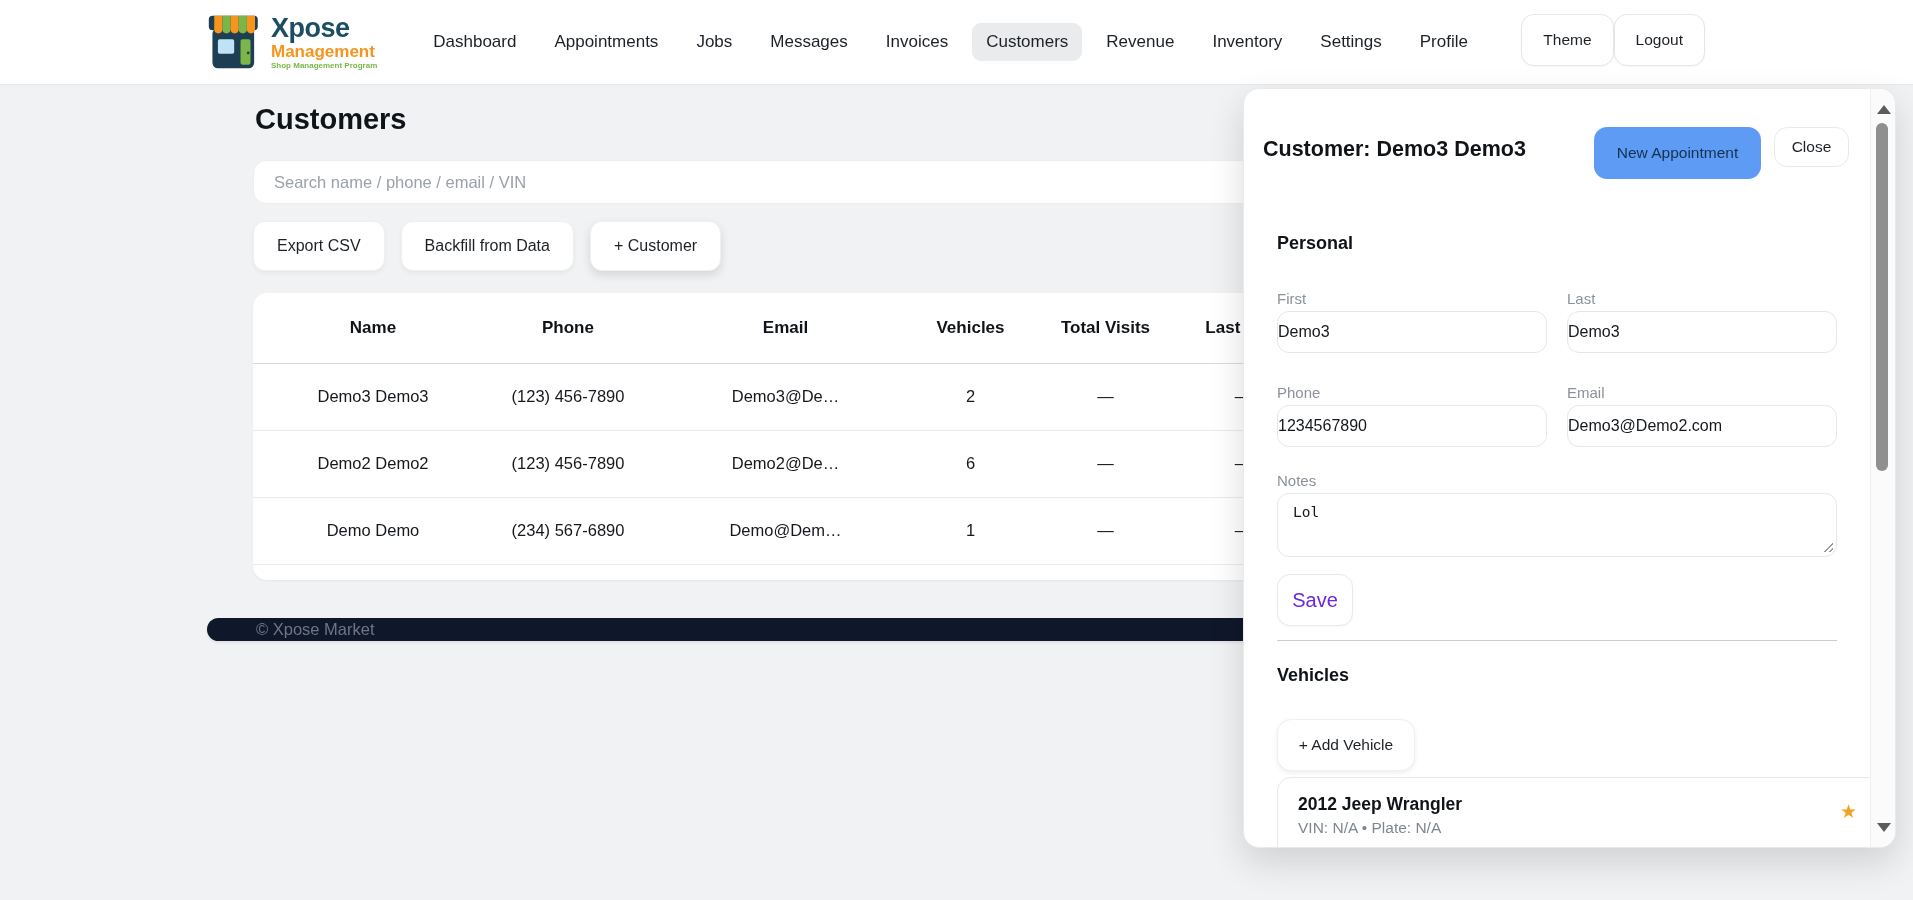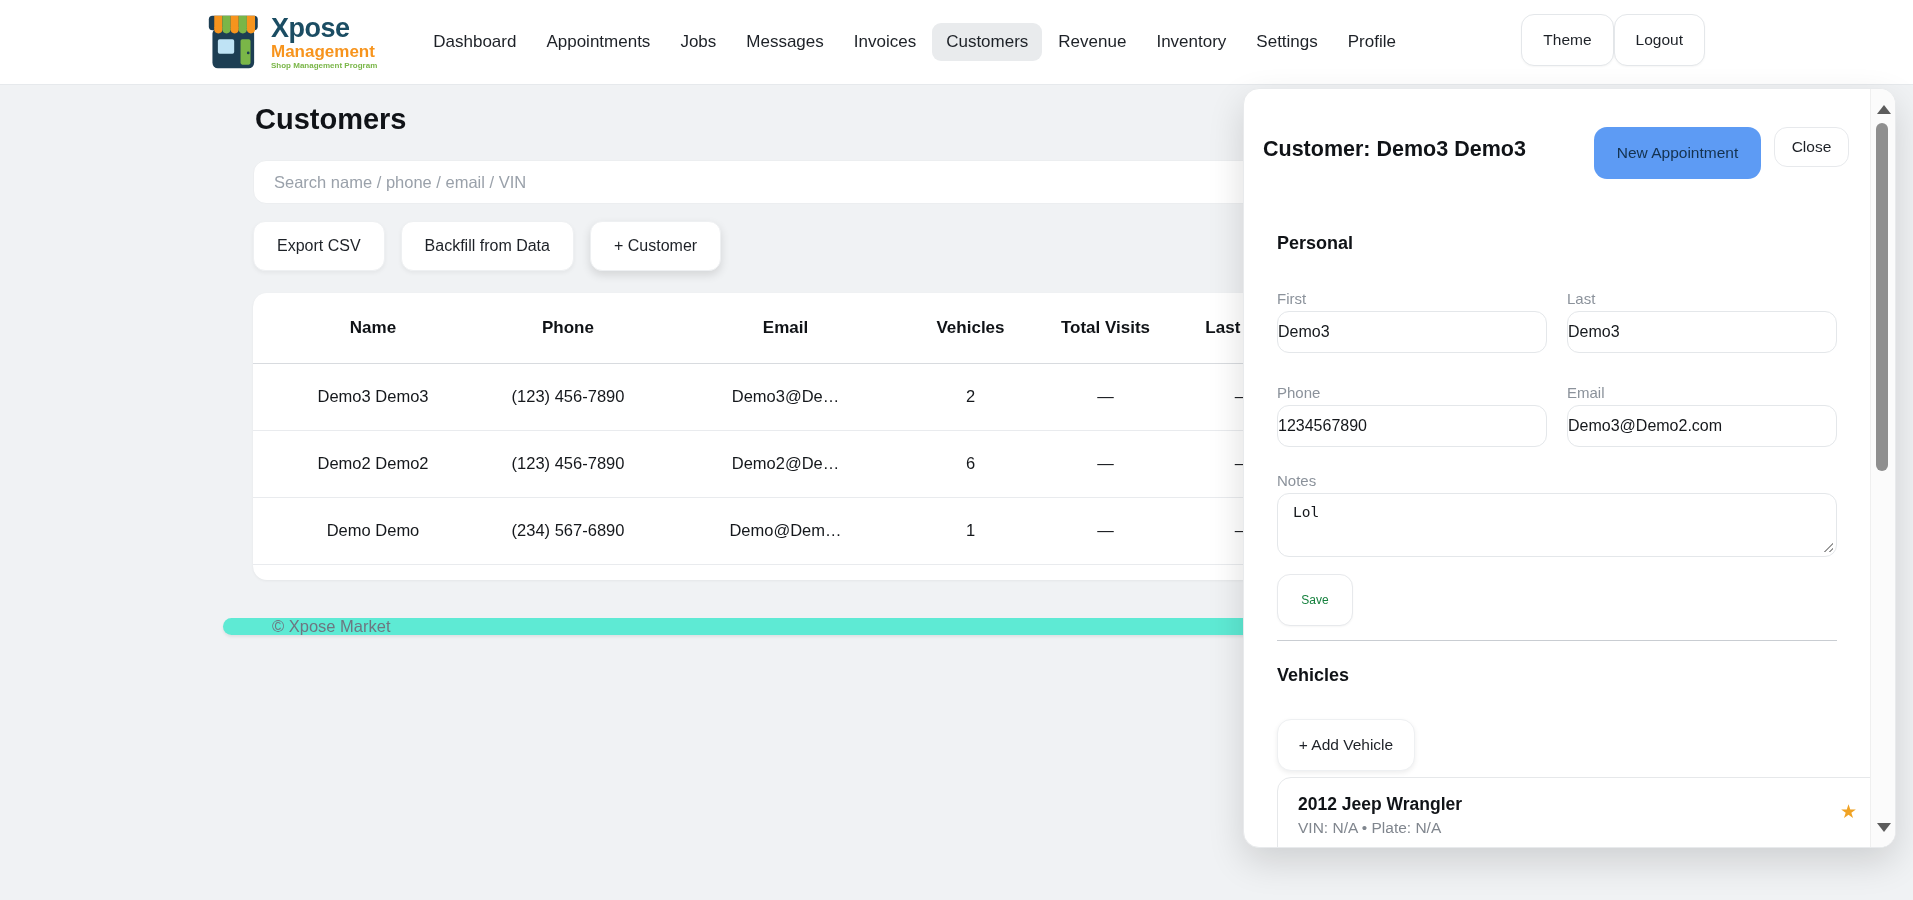--- a/index.html
+++ b/index.html
@@ -17,21 +17,21 @@
     position:absolute; top:0; left:0; width:1913px; height:85px;
     background:#ffffff; border-bottom:1px solid #e6e9ec;
     display:flex; align-items:center;
   }
   .logo { display:flex; align-items:center; margin-left:207px; cursor:pointer; }
   .logo svg { width:58px; height:60px; }
   .logo-text { margin-left:6px; line-height:1; }
   .logo-xpose { font-size:27px; font-weight:bold; color:#1b4d63; letter-spacing:-0.5px; }
   .logo-mgmt  { font-size:17px; font-weight:bold; color:#f7941d; margin-top:1px; }
   .logo-tag   { font-size:8px;  font-weight:bold; color:#7ab648; margin-top:2px; }
-  .nav-links { display:flex; align-items:center; margin-left:42px; gap:2px;justify-content:flex-end; }
+  .nav-links { display:flex; align-items:center; margin-left:42px; gap:10px;justify-content:flex-end; }
   .nav-link {
     font-size:17px; color:#1d2127; padding:9px 14px; border-radius:9px;
     cursor:pointer; white-space:nowrap; background:transparent; border:none;
     font-family:inherit;
   }
   .nav-link.active { background:#e9ebed; }
   .nav-actions { position:absolute; right:208px; top:14px; display:flex; }
   .pill-btn {
     background:#fff; border:1px solid #e4e7ea; border-radius:13px;
     font-size:15.5px; color:#1d2127; padding:0 21px; height:52px;
@@ -73,22 +73,22 @@
     height:70px; font-size:17px; font-weight:bold; text-align:center;
     border-bottom:1px solid #d8dbdf; color:#101317; white-space:nowrap;
   }
   table.customers td {
     height:67px; font-size:16.5px; text-align:center; color:#15181c;
     border-bottom:1px solid #e9ebee; white-space:nowrap; overflow:hidden;
     cursor:pointer;
   }
 
   .footer-strip {
-    position:absolute; left:223px; top:533px; width:1493px; height:17px;
-    background:#5eead4; border-radius:15px; box-shadow:0 2px 3px rgba(0,0,0,.07);
+    position:absolute; left:207px; top:533px; width:1493px; height:23px;
+    background:#0f172a; border-radius:15px; box-shadow:0 2px 3px rgba(0,0,0,.07);
     display:flex; align-items:center; padding-left:49px;
     font-size:16.5px; color:#6e7681;
   }
 
   
   .drawer {
     position:absolute; left:1243px; top:88px; width:653px; height:760px;
     background:#fff; border:1px solid #e8eaec; border-radius:16px;
     box-shadow:0 14px 36px rgba(0,0,0,.14);
     overflow:hidden; z-index:10;
@@ -125,21 +125,21 @@
   }
   .resize-grip {
     position:absolute; left:578px; top:452px; width:11px; height:11px;
     background:repeating-linear-gradient(-45deg, transparent, transparent 2px, #9b9b9b 2px, #9b9b9b 3.5px);
     clip-path:polygon(100% 0, 100% 100%, 0 100%);
     cursor:nwse-resize;
   }
   .btn-save {
     position:absolute; left:33px; top:485px; width:76px; height:52px;
     background:#fff; border:1px solid #e7e9ec; border-radius:13px;
-    font-size:12px; color:#15803d; font-family:inherit; cursor:pointer;
+    font-size:20px; color:#6d28d9; font-family:inherit; cursor:pointer;
     box-shadow:0 1px 2px rgba(0,0,0,.04);
   }
   .d-divider { position:absolute; left:33px; top:551px; width:560px; height:0; border-top:1px solid #c9cdd2; }
   .btn-add-vehicle {
     position:absolute; left:33px; top:630px; width:138px; height:52px;
     background:#fff; border:1px solid #eef0f2; border-radius:14px;
     font-size:15.5px; color:#1d2127; font-family:inherit; cursor:pointer;
     box-shadow:0 2px 5px rgba(0,0,0,.07);
   }
   .vehicle-card {

